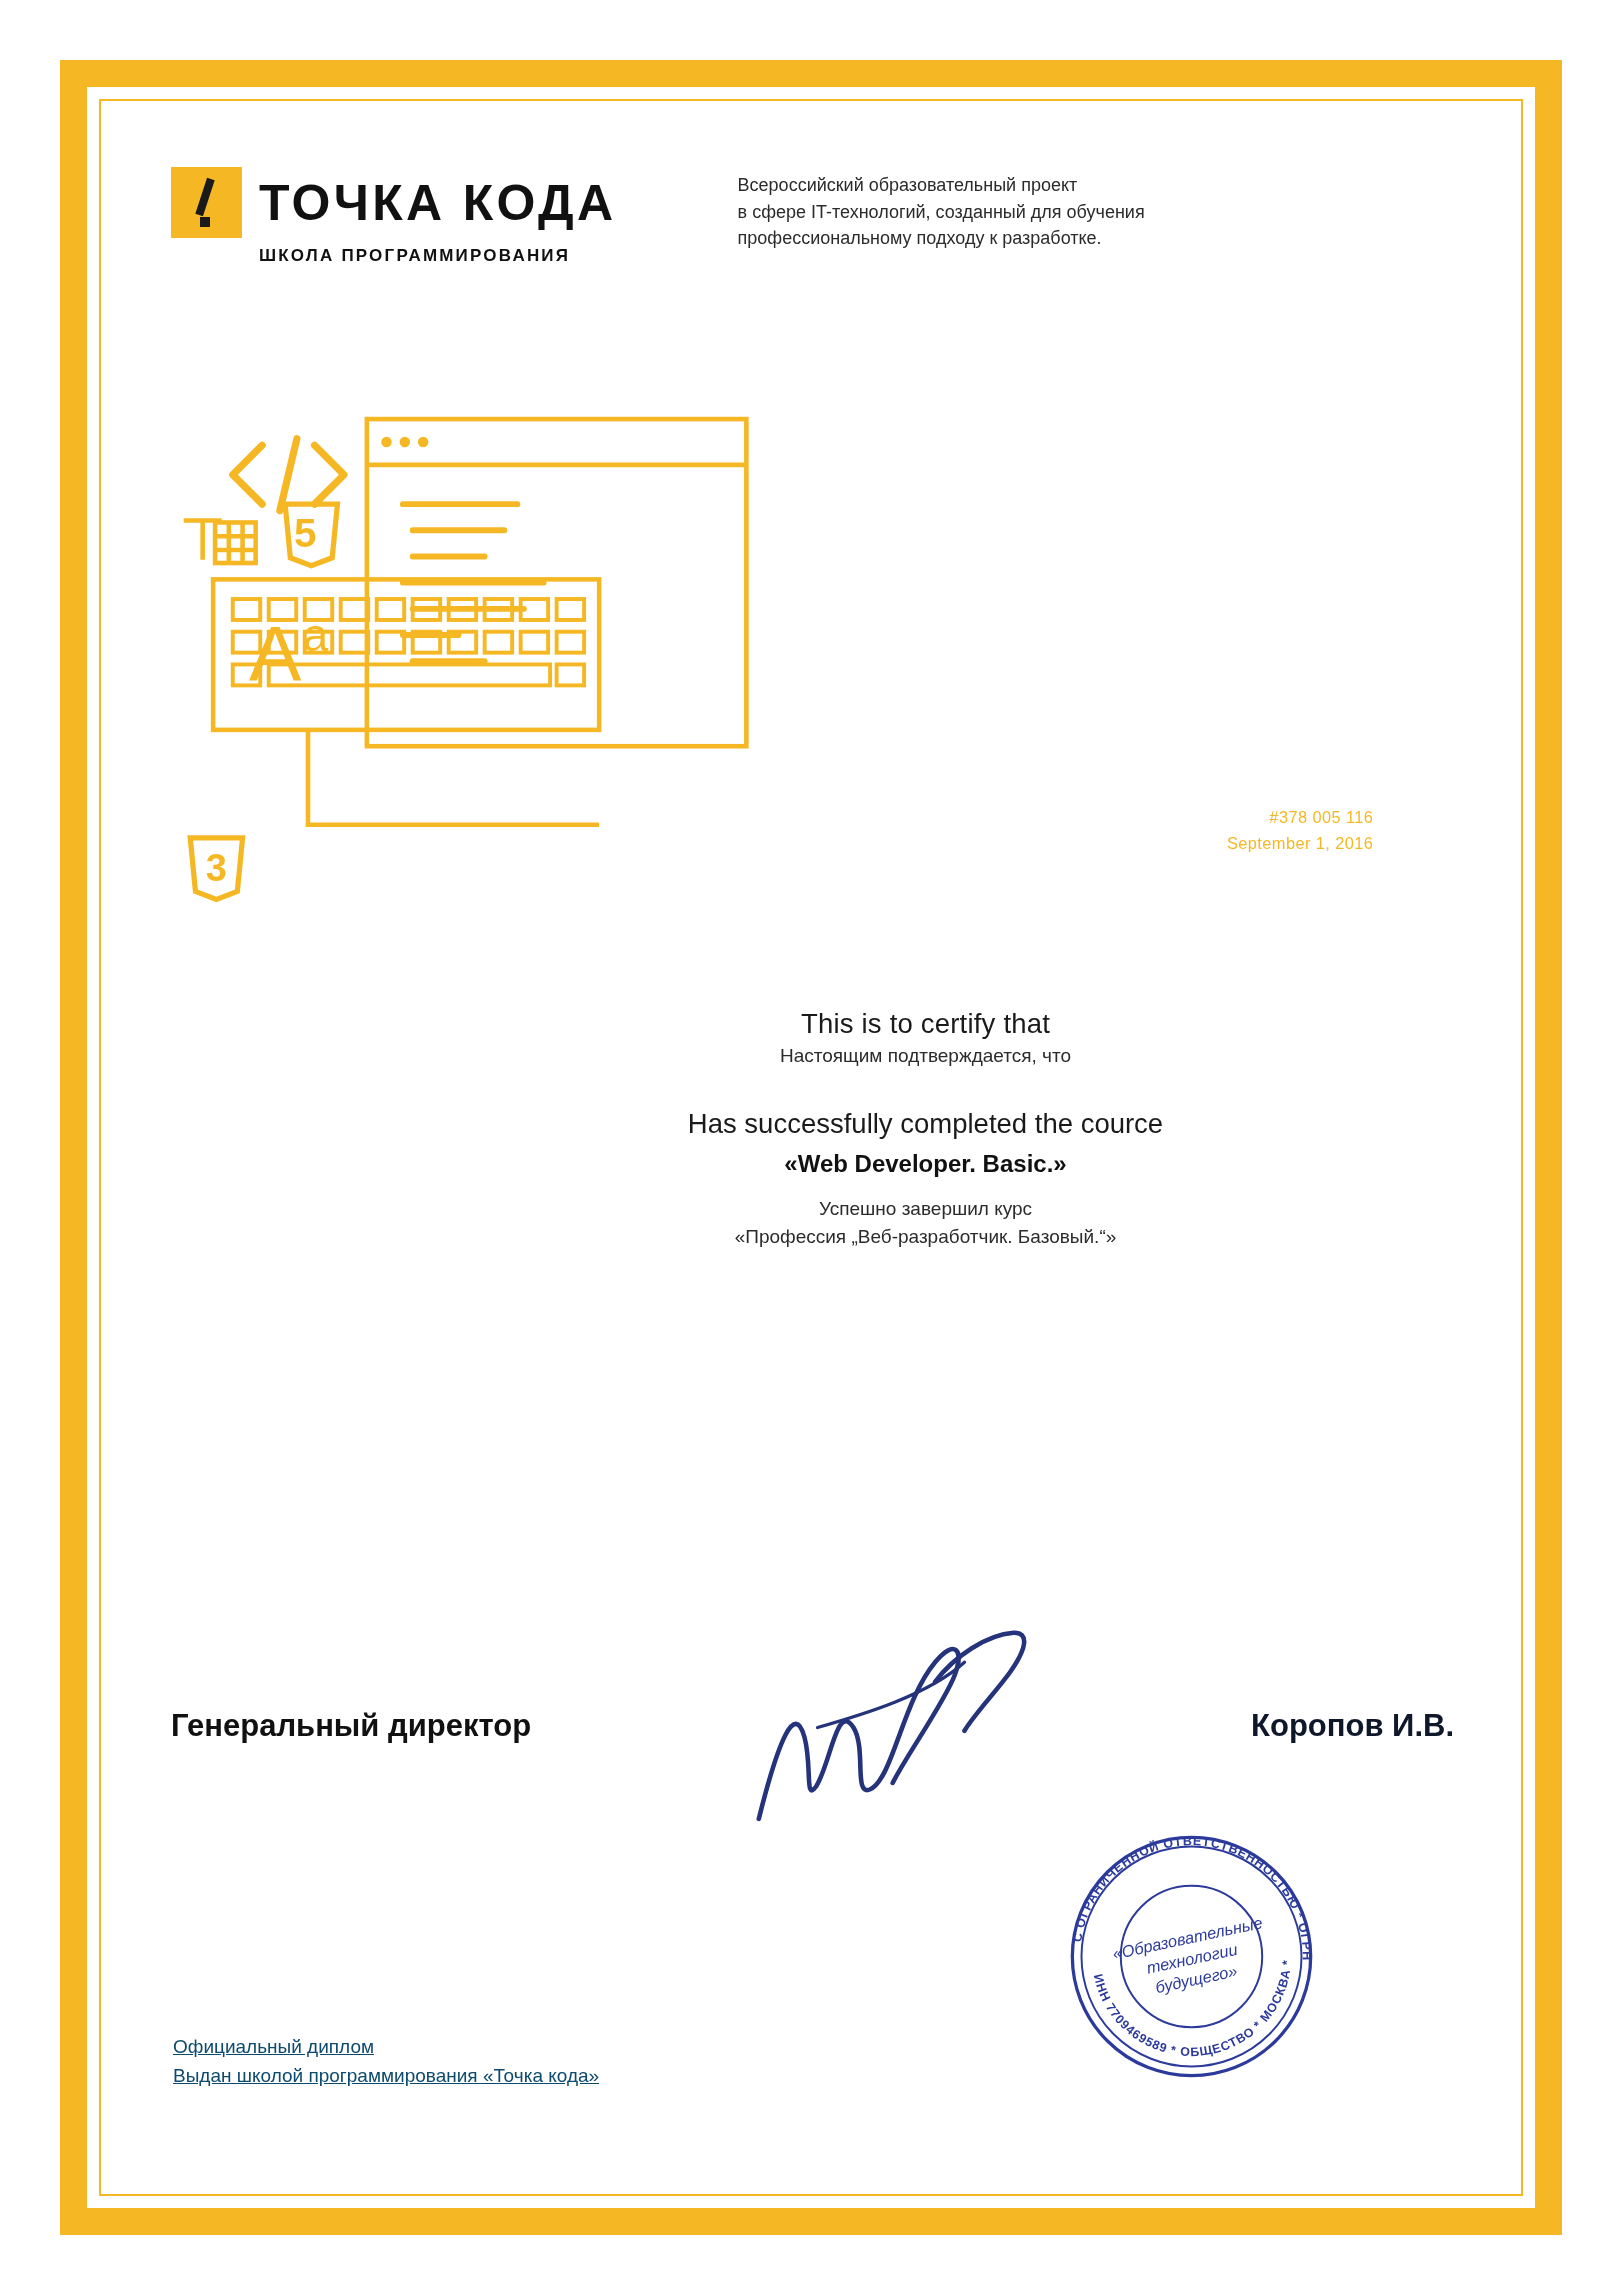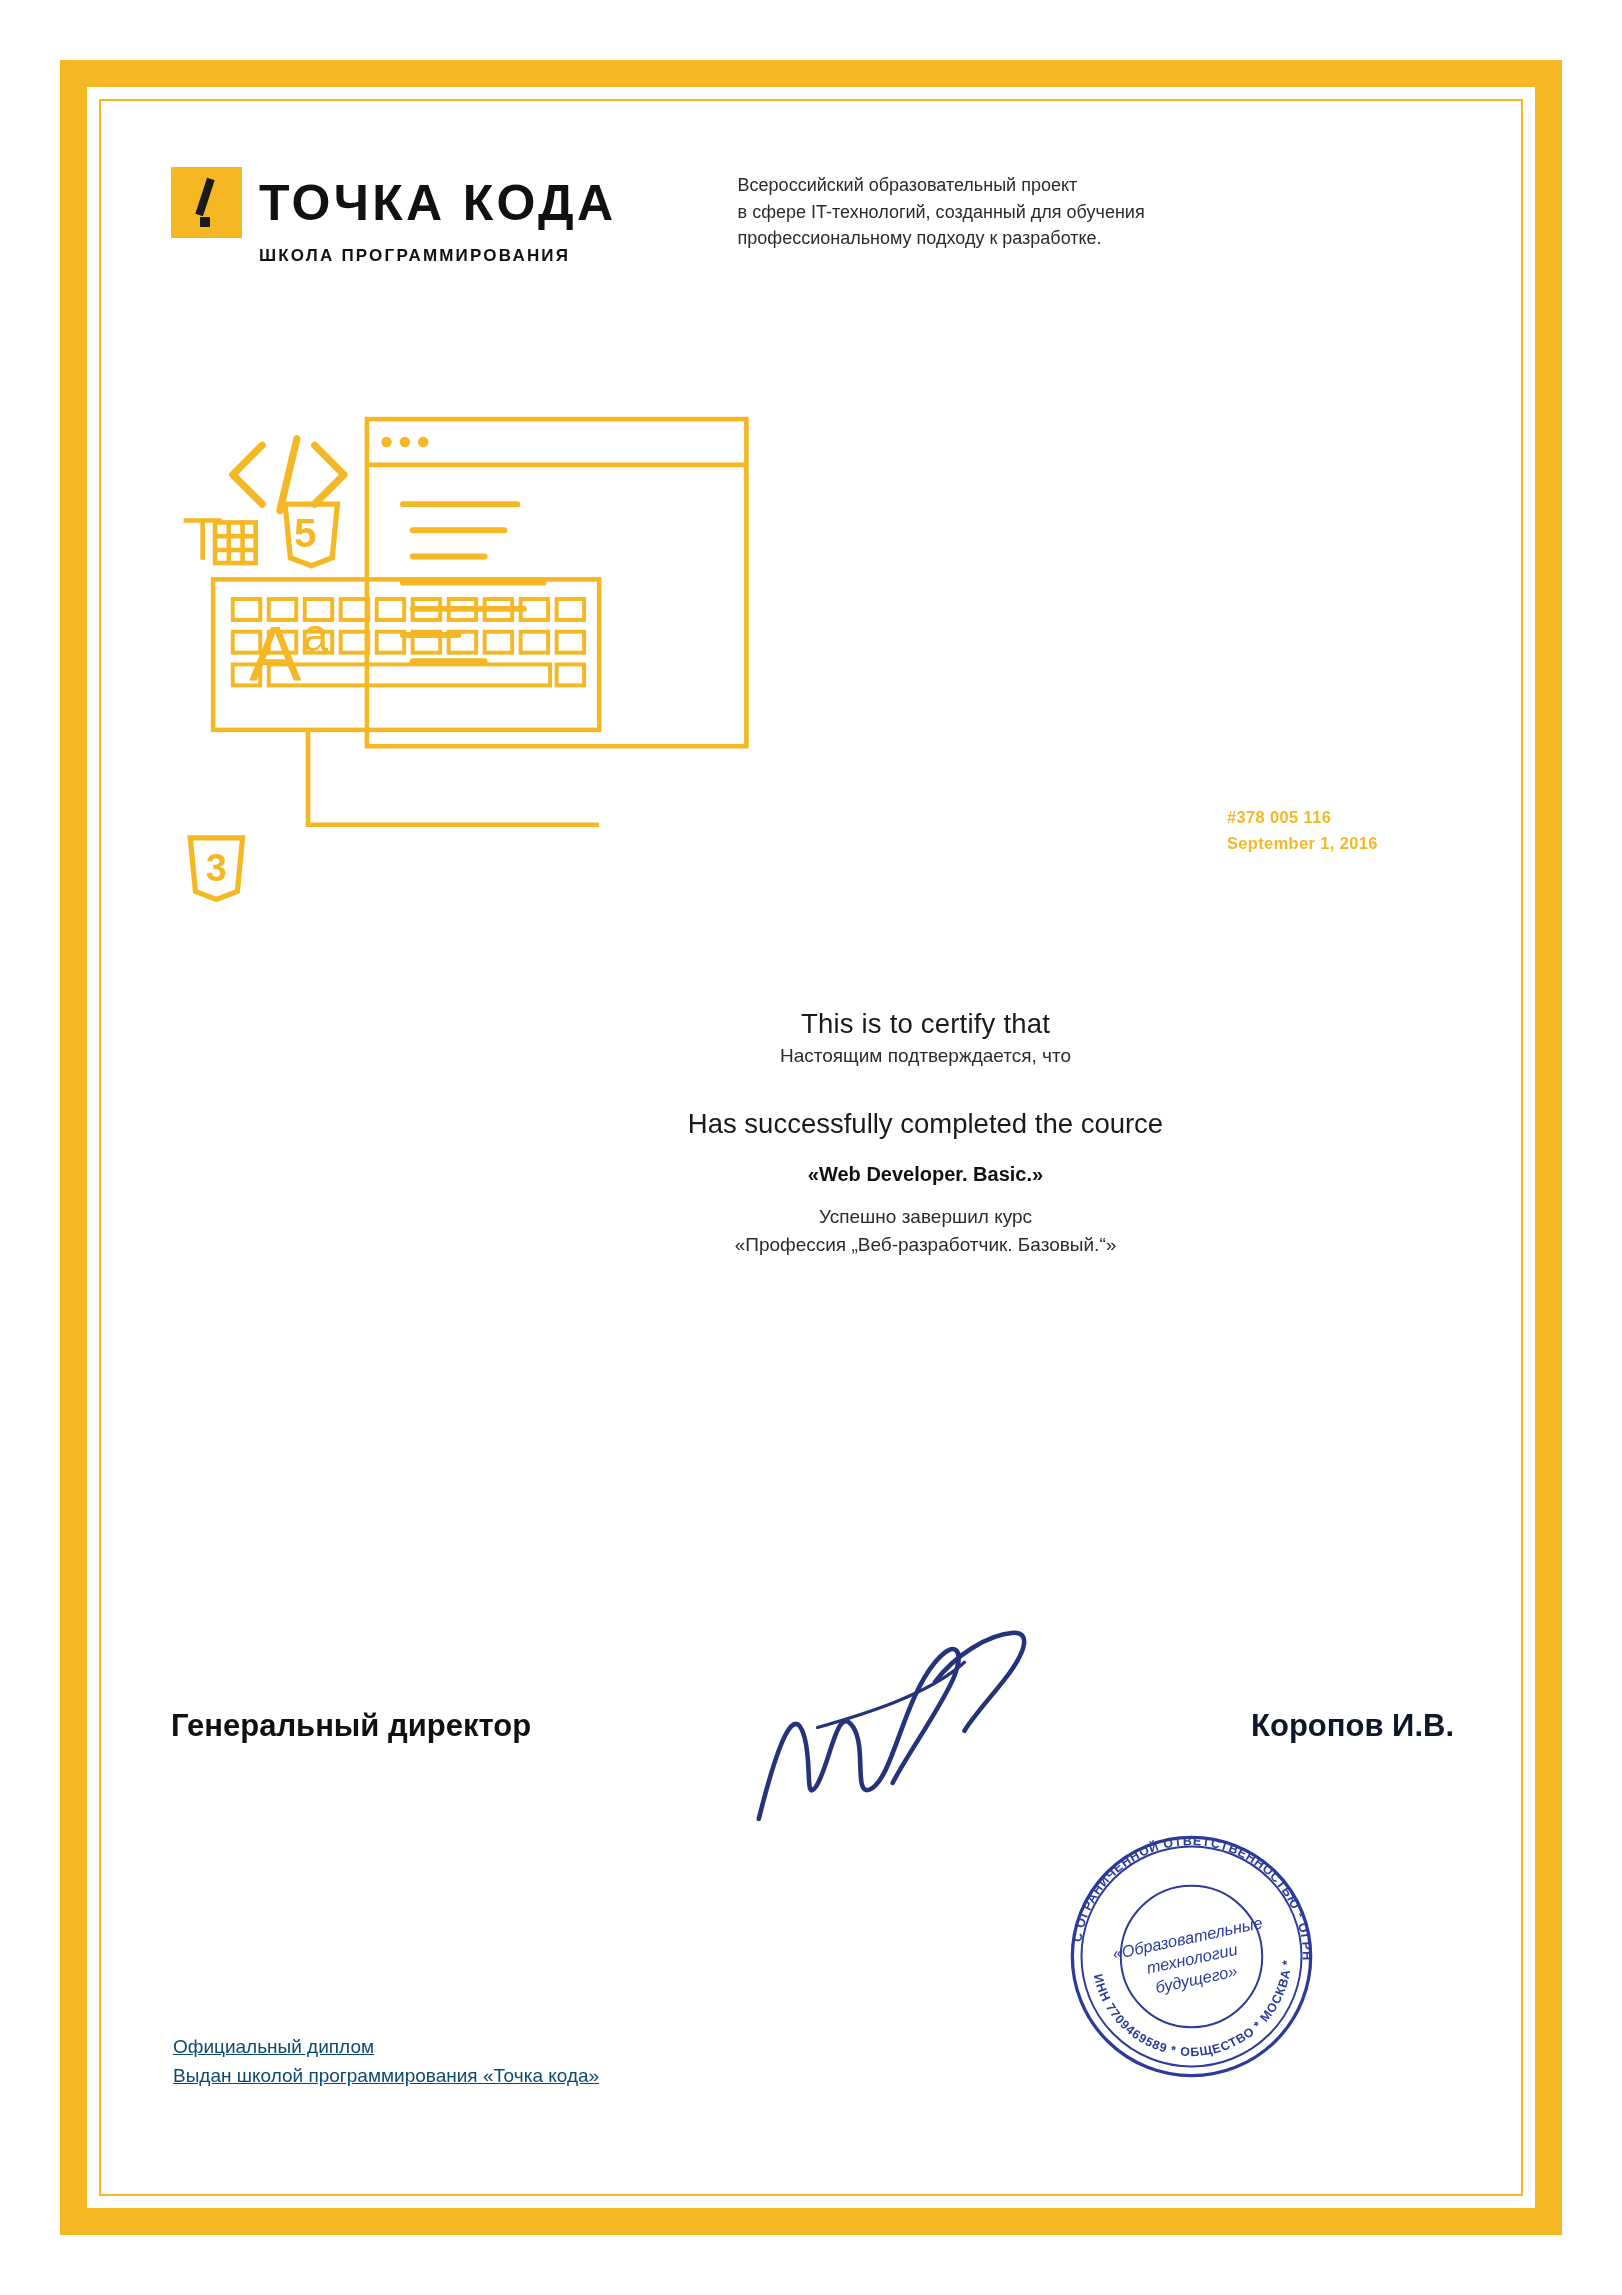--- a/index.html
+++ b/index.html
@@ -133,23 +133,24 @@
     line-height: 1.08;
     text-align: center;
     margin: 7.9px 0 3.9px 0;
   }
   .serial {
     position: absolute;
     left: 1227px;
     top: 804px;
     color: #F5B824;
     font-size: 16.4px;
-    font-weight: bold;
+    font-weight: normal;
     line-height: 1.6;
     letter-spacing: 0.4px;
+    text-align: right;
   }
 
   
   .center-col {
     position: absolute;
     left: 497px;
     top: 1008px;
     width: 857px;
     text-align: center;
   }
@@ -170,24 +171,24 @@
     line-height: 1.18;
     margin-top: 31px;
     letter-spacing: 0.3px;
   }
   .course-en {
     font-size: 27.5px;
     color: #1a1a1a;
     margin-top: 41px;
   }
   .course-en-name {
-    font-size: 20px;
-    font-weight: bold;
-    color: #111111;
-    margin-top: 23px;
+    font-size: 24px;
+    font-weight: bold;
+    color: #111111;
+    margin-top: 10px;
   }
   .course-ru {
     font-size: 19px;
     color: #2b2b2b;
     margin-top: 17px;
     line-height: 1.45;
   }
 
   
   .sign-row {

